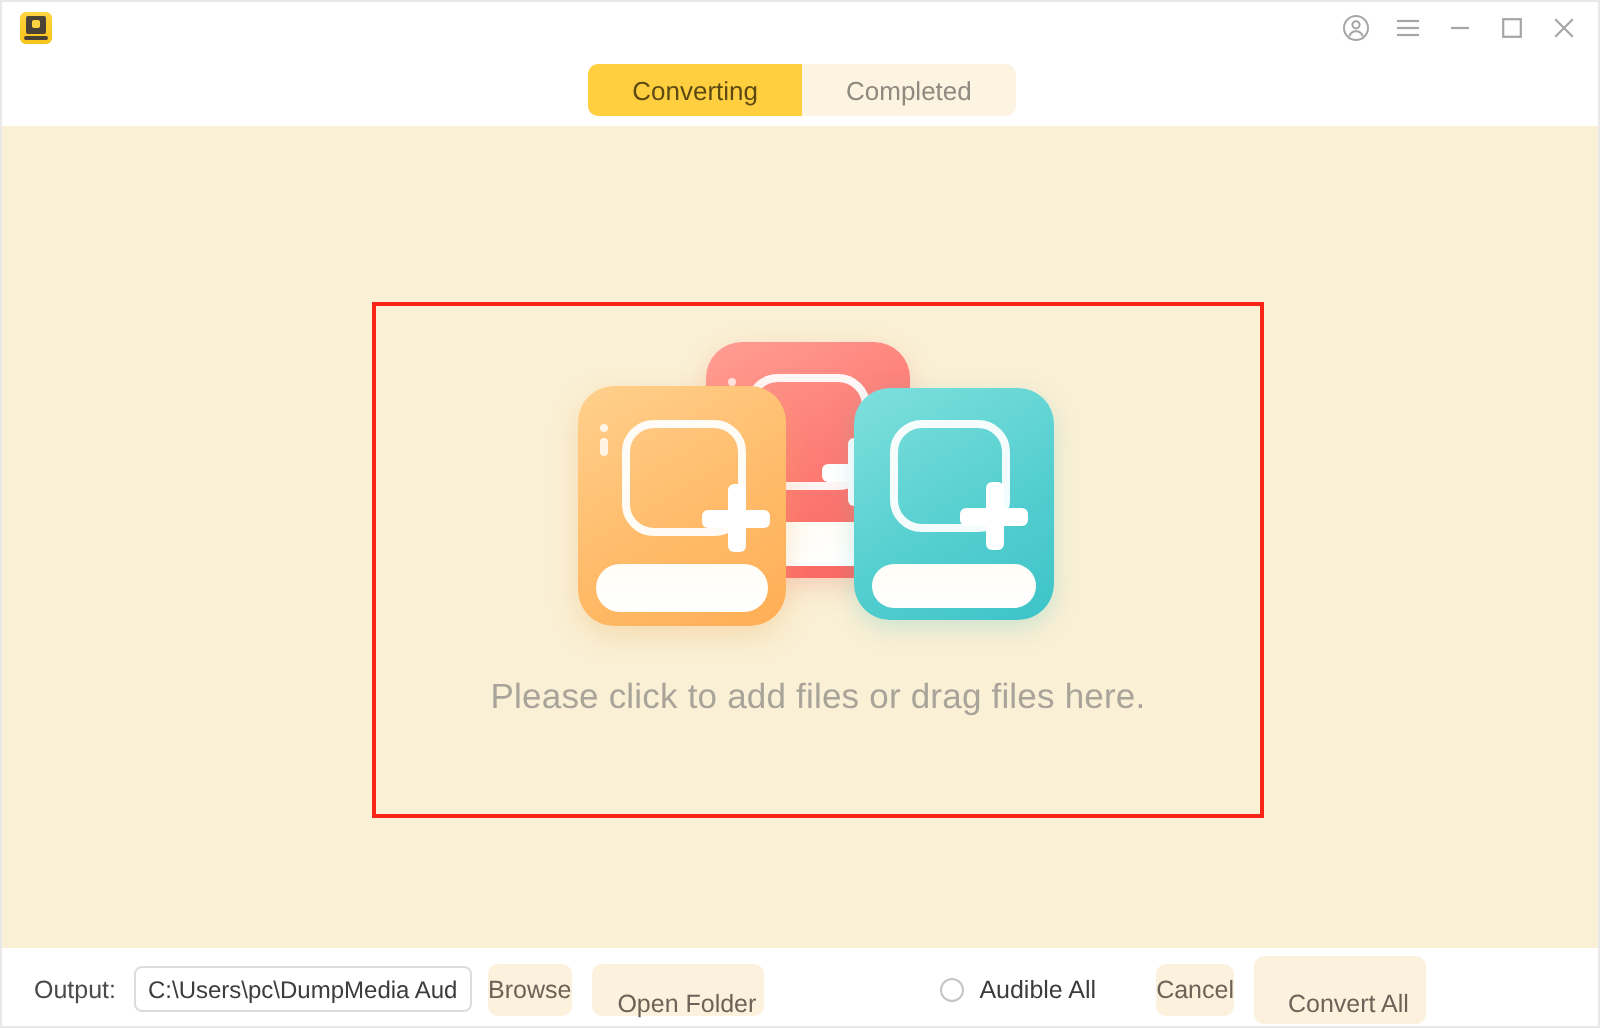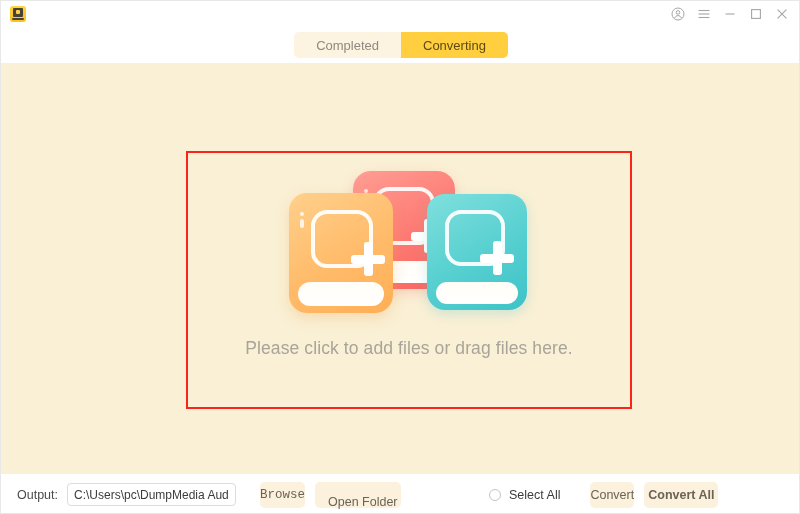--- a/index.html
+++ b/index.html
@@ -288,24 +288,24 @@
     border: none;
     border-radius: 5px;
     background: #fcf1dc;
     color: #6b6357;
     font-size: 12.5px;
     font-family: "Liberation Sans", sans-serif;
     padding: 0 16px;
     white-space: nowrap;
     cursor: pointer;
   }
-  .btn.browse { margin-left: 24px; width: 86px; padding: 0; font-family: Liberation Mono, monospace; }
+  .btn.browse { margin-left: 8px; width: 86px; padding: 0; }
   .btn.openfolder { margin-left: 10px; width: 86px; padding: 13px; }
   .btn.cancel { width: 86px; padding: 0; }
-  .btn.convertall { margin-left: 10px; margin-right: 14px; width: 86px; padding: 4px; font-weight: bold; }
+  .btn.convertall { margin-left: 10px; margin-right: 14px; width: 86px; padding: 17px; }
   .selectall {
     display: flex;
     align-items: center;
     margin-left: 88px;
     margin-right: 30px;
   }
   .radio {
     width: 12px;
     height: 12px;
     border: 1px solid #c4c4c4;
@@ -360,22 +360,22 @@
         <svg width="14" height="14" viewBox="0 0 14 14" stroke="#a6a6a6" stroke-width="1.1">
           <line x1="2.6" y1="2.6" x2="11.4" y2="11.4"></line>
           <line x1="11.4" y1="2.6" x2="2.6" y2="11.4"></line>
         </svg>
       </div>
     </div>
   </div>
 
   <div class="tabs-wrap">
     <div class="tabs">
+      <div class="tab active">Converting</div>
       <div class="tab inactive">Completed</div>
-      <div class="tab active">Converting</div>
     </div>
   </div>
 
   <div class="content">
     <div class="dropzone">
 
       <div class="icons">
         <div class="iconstack">
 
           <div class="card pink">
@@ -415,20 +415,20 @@
   </div>
 
   <div class="footer">
     <div class="out-label">Output:</div>
     <input class="out-input" type="text" value="C:\Users\pc\DumpMedia AudioBook Converter" style="">
     <button class="btn browse">Browse</button>
     <button class="btn openfolder">Open Folder</button>
 
     <div class="selectall">
       <div class="radio"></div>
-      <div class="lbl">Select All</div>
+      <div class="lbl">Audible All</div>
     </div>
 
-    <button class="btn cancel">Convert</button>
+    <button class="btn cancel">Cancel</button>
     <button class="btn convertall">Convert All</button>
   </div>
 
 </div>
 
 </body></html>

